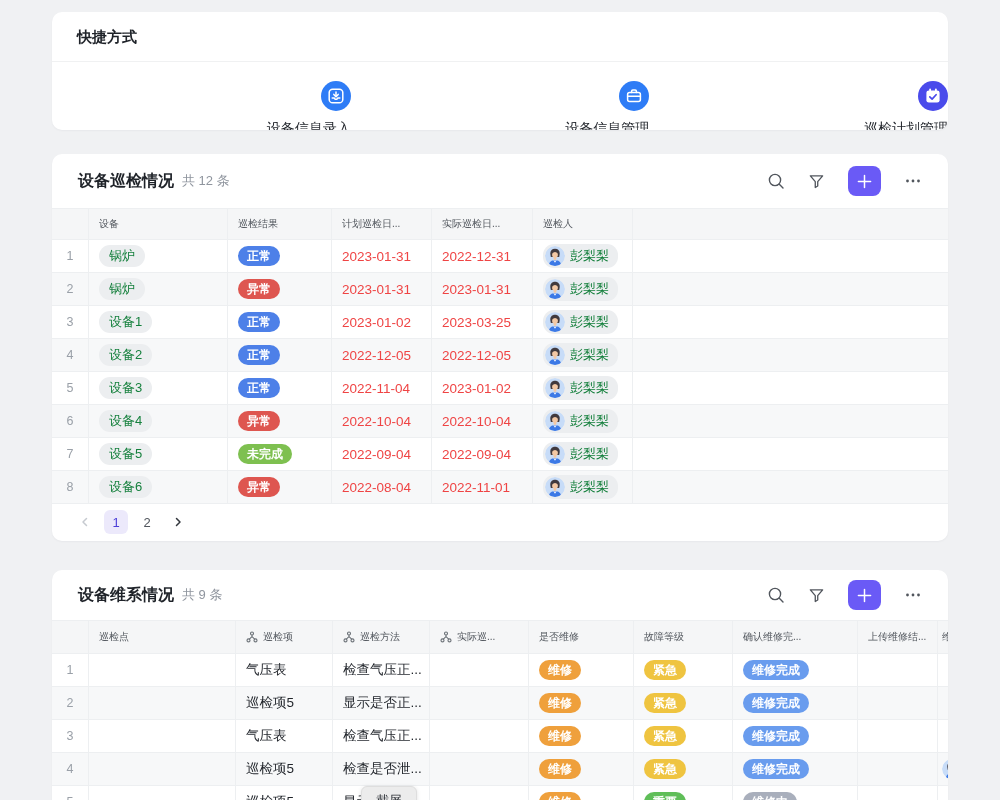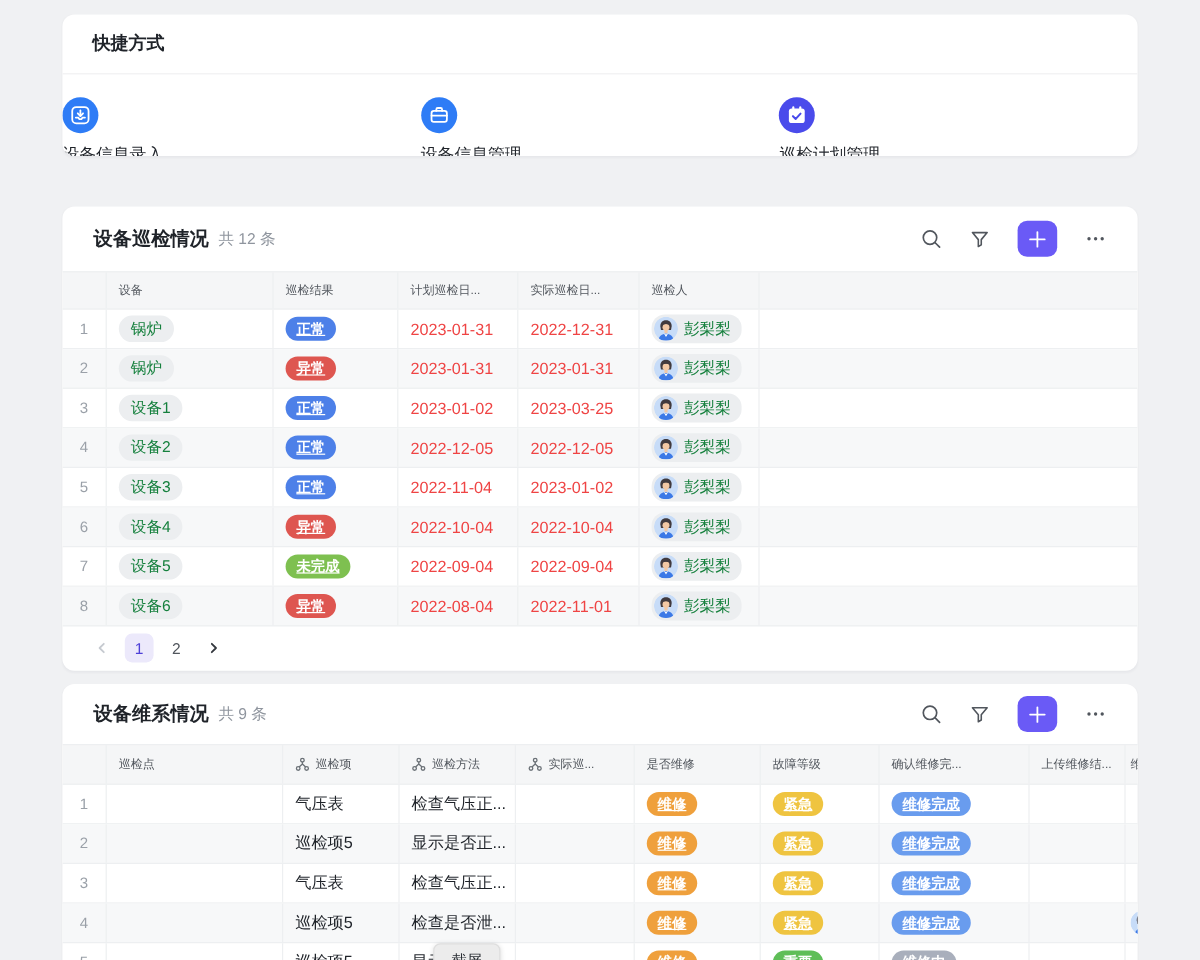--- a/index.html
+++ b/index.html
@@ -9,27 +9,27 @@
     font-family:"Liberation Sans","DejaVu Sans",sans-serif;
     color:#1F2329;
     position:relative;
   }
   .card {
     position:absolute; left:52px; width:896px;
     background:#fff; border-radius:10px; overflow:hidden;
     box-shadow:0 1px 2px rgba(31,35,41,.04);
   }
   #card-shortcuts { top:12px; height:118px; }
-  #card-inspection { top:172px; height:387px; }
+  #card-inspection { top:154px; height:387px; }
   #card-maintenance { top:570px; height:246px; }
 
   
   .sc-title { height:50px; line-height:50px; padding:0 25px; font-size:15px; font-weight:700; border-bottom:1px solid #F0F1F2; }
   .sc-row { display:flex; height:94px; align-items:center; }
-  .sc-item { flex:1; display:flex; flex-direction:column; align-items:flex-start; gap:9px; cursor:pointer; }
+  .sc-item { flex:1; display:flex; flex-direction:column; align-items:flex-end; gap:9px; cursor:pointer; }
   .sc-circle { width:30px; height:30px; border-radius:50%; display:flex; align-items:center; justify-content:center; }
   .sc-label { font-size:14px; color:#1F2329; }
 
   
   .tbl-header { height:54px; display:flex; align-items:center; padding:0 26px; }
   #card-maintenance .tbl-header { height:50px; }
   .tbl-title { font-size:16px; font-weight:700; }
   .tbl-count { font-size:13px; color:#8F959E; margin-left:8px; }
   .tbl-tools { margin-left:auto; display:flex; align-items:center; gap:23px; }
   .tool { display:flex; align-items:center; justify-content:center; cursor:pointer; }
@@ -45,21 +45,21 @@
   .cell.last-col { padding:0 4px; }
   .cell.filler { border-right:none; }
   .cell.num { justify-content:center; padding:0; color:#9AA0A8; font-size:12.5px; }
   .trow.head .cell { color:#51565D; font-size:10px; gap:5px; }
   .cell.date { color:#ef4444; }
 
   .chip { display:inline-flex; align-items:center; background:#ECEEF0; border-radius:11px; padding:2px 10px; font-size:13px; color:#15803d; max-width:100%; }
   .pchip { gap:5px; padding:2px 9px 2px 2px; }
   .pchip > span:last-child { white-space:nowrap; }
   .avatar { width:20px; height:20px; border-radius:50%; overflow:hidden; flex:none; display:block; }
-  .badge { display:inline-block; color:#fff; font-size:12px; font-weight:600; border-radius:10px; padding:2px 9px; line-height:16px;text-decoration:underline; }
+  .badge { display:inline-block; color:#fff; font-size:12px; font-weight:600; border-radius:10px; padding:2px 9px; line-height:16px; }
 
   
   .pager { display:flex; align-items:center; gap:7px; padding:0 21px; height:36px; }
   .pg-btn { width:24px; height:24px; display:flex; align-items:center; justify-content:center; cursor:pointer; border-radius:6px; font-size:13px; color:#51565D; }
   .pg-btn.active { background:#ECE9FB; color:#4E40D8; }
 
   
   #screenshot-tooltip {
     position:absolute; left:361px; top:786px; z-index:9;
     background:#ECECEC; border:1px solid #DEDEDE; border-radius:6px;

